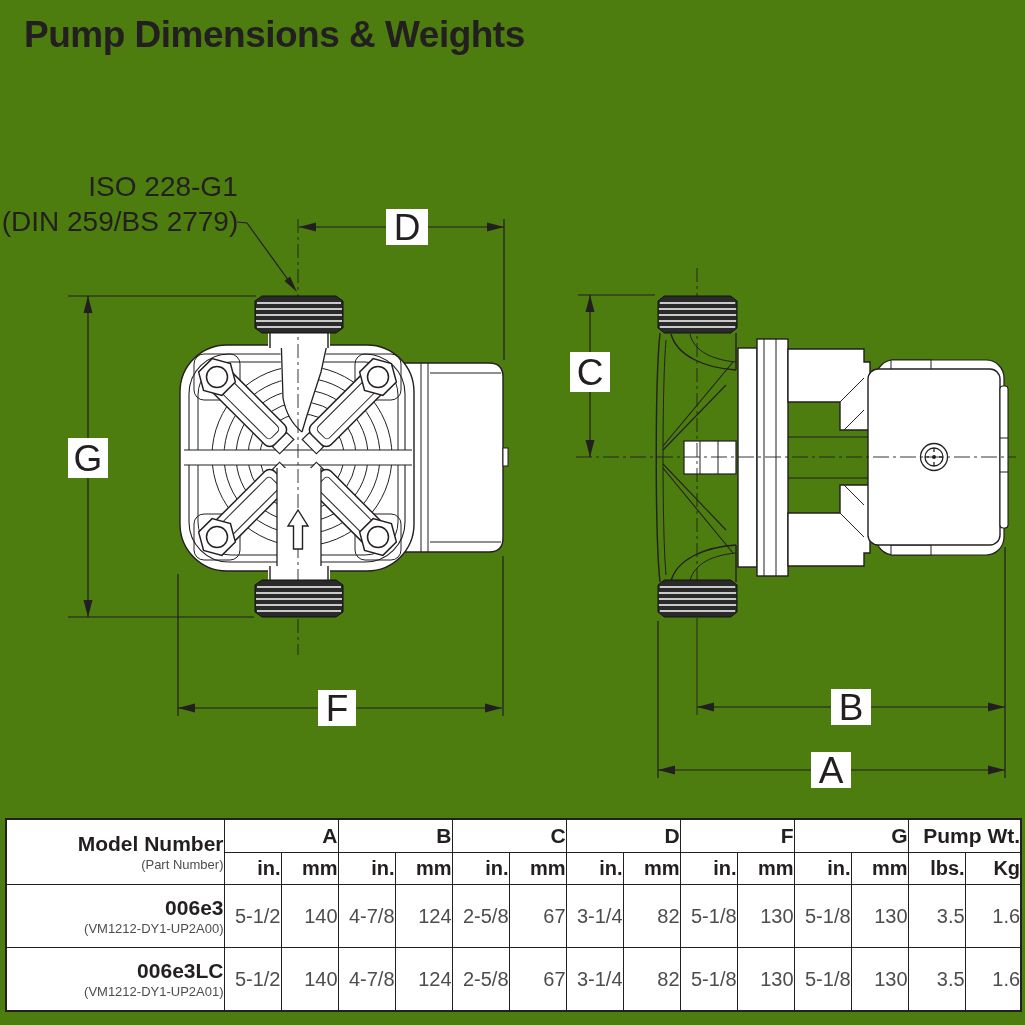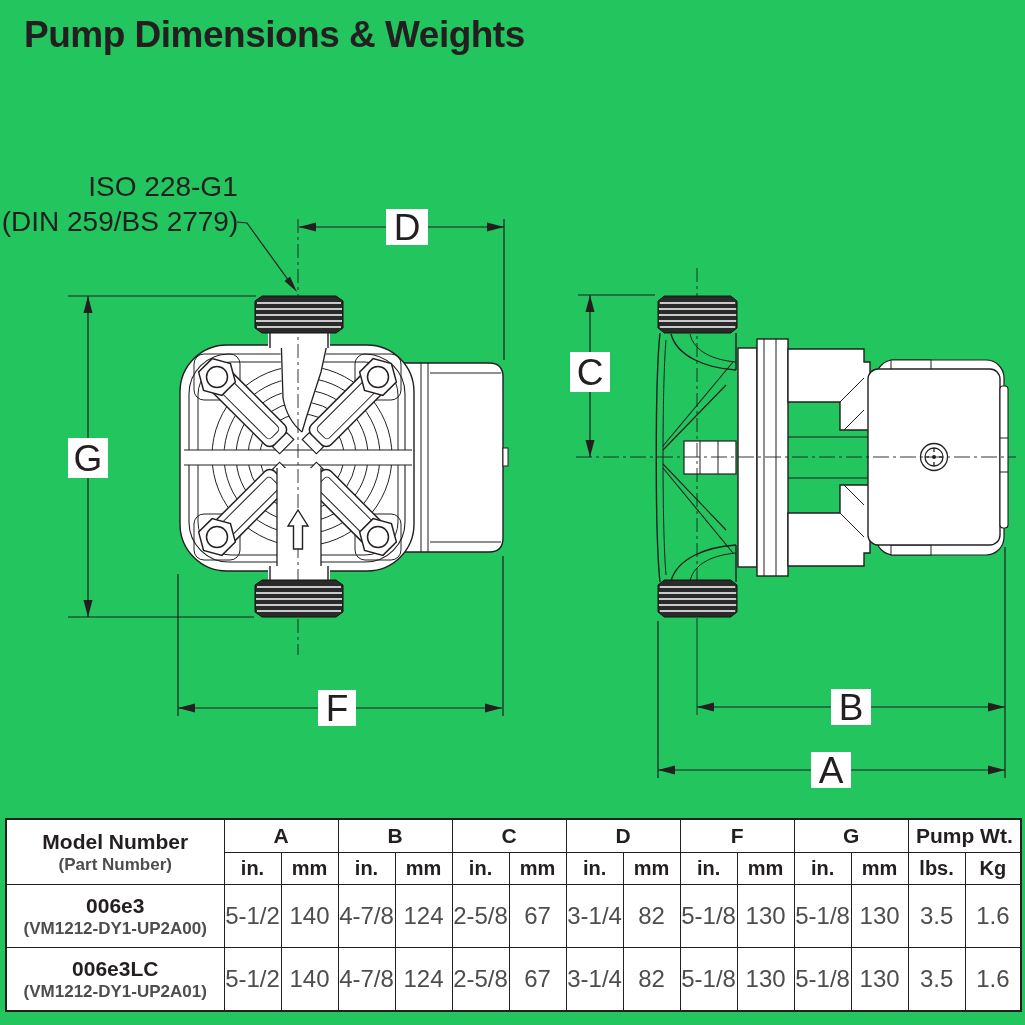--- a/index.html
+++ b/index.html
@@ -1,45 +1,45 @@
 <!DOCTYPE html>
 <html><head>
 <meta charset="utf-8">
 <style>
   html,body { margin:0; padding:0; background:#fff; }
   .page {
-    position:relative; width:1025px; height:1025px; background:#22c55e;
+    position:relative; width:1025px; height:1025px; background:#4d7c0f;
     font-family:"Liberation Sans", sans-serif; color:#231F20; overflow:hidden;
   }
   .title {
     position:absolute; left:24px; top:14px; margin:0;
     font-size:37px; font-weight:bold; letter-spacing:-0.5px; color:#231F20;
   }
   .drawing-svg { position:absolute; left:0; top:0; }
   svg text { font-family:"Liberation Sans", sans-serif; fill:#231F20; }
   .dim-letter { font-size:37px; }
   .note-text  { font-size:28px; }
 
   
   .spec-table {
     position:absolute; left:5px; top:818px; width:1015px;
     border-collapse:collapse; table-layout:fixed;
   }
   .spec-table th, .spec-table td {
-    border:1.5px solid #231F20; padding:0; text-align:center; vertical-align:middle;
+    border:1.5px solid #231F20; padding:0; text-align:right; vertical-align:middle;
     background:#fff; overflow:hidden;
   }
   .spec-table { border:2px solid #231F20; }
   .h-group  { height:32px; font-size:21px; font-weight:bold; color:#231F20; }
   .h-unit   { height:31px; font-size:20px; font-weight:bold; color:#231F20;margin-left:44px; }
   .model-th { font-weight:normal; }
   .model-title { font-size:21px; font-weight:bold; color:#231F20; line-height:1.25; }
-  .part-sub    { font-size:17px; font-weight:bold; color:#4D4D4F; line-height:1.2; }
+  .part-sub    { font-size:13px; font-weight:normal; color:#4D4D4F; line-height:1.2; }
   .data-row td { height:62px; }
-  .val { font-size:24px; color:#4D4D4F; font-weight:normal; }
+  .val { font-size:20px; color:#4D4D4F; font-weight:normal; }
 </style>
 </head>
 <body>
 
 <div class="page">
 
   <h1 class="title">Pump Dimensions &amp; Weights</h1>
 
   <svg class="drawing-svg" width="1025" height="820" viewBox="0 0 1025 820">
     <defs>

